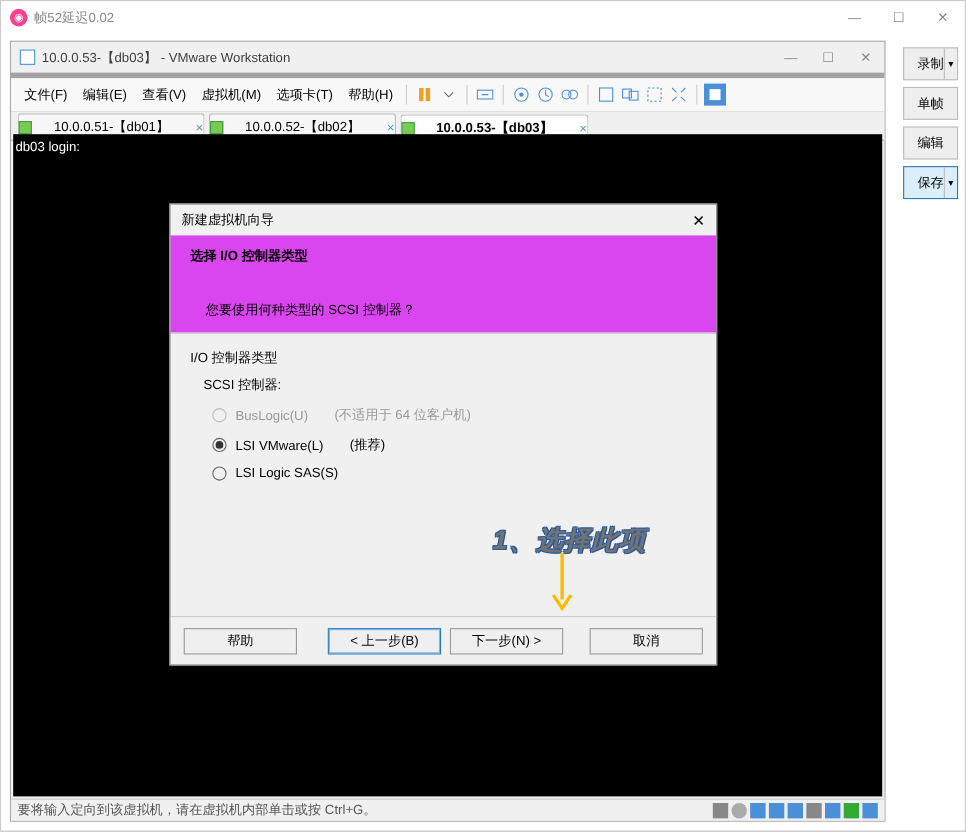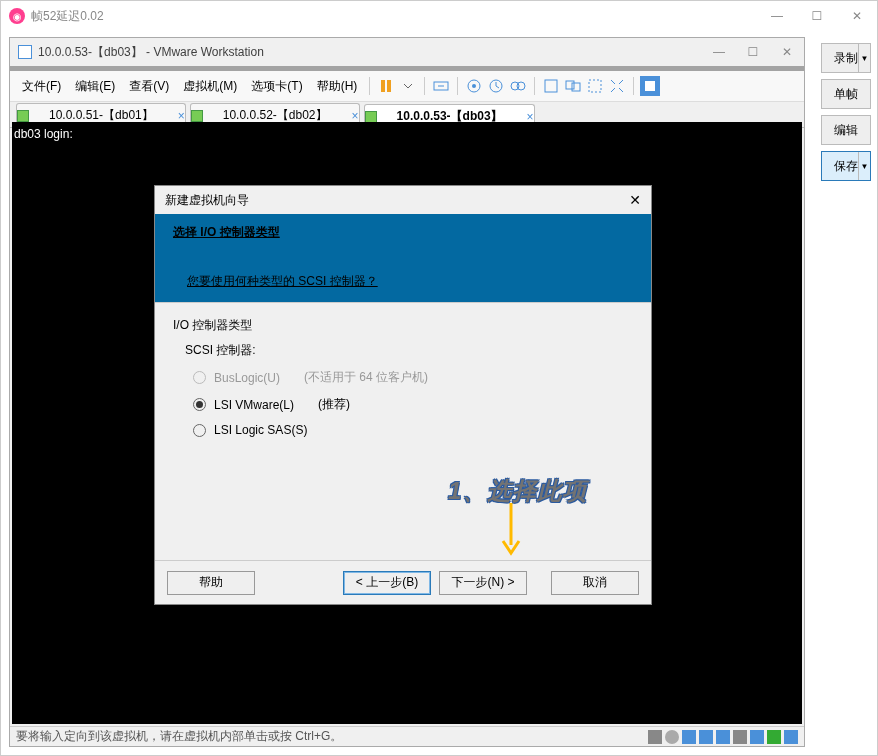--- a/index.html
+++ b/index.html
@@ -42,34 +42,34 @@
 .term { position:absolute; left:2px; top:84px; right:2px; bottom:22px; background:#000; color:#fff; font-family:monospace; font-size:13px; padding:4px 2px; }
 
 .status { position:absolute; left:0; bottom:0; right:0; height:20px; background:#f0f0f0; border-top:1px solid #ccc; display:flex; align-items:center; padding:0 6px; color:#555; font-size:11px; }
 .status .tray { margin-left:auto; display:flex; gap:3px; }
 .status .tray div { width:14px; height:14px; }
 
 
 .wiz { position:absolute; left:153px; top:184px; width:498px; height:420px; background:#f0f0f0; border:1px solid #888; box-shadow:2px 2px 8px rgba(0,0,0,.3); }
 .wiz-title { height:28px; display:flex; align-items:center; padding:0 10px; font-size:12px; }
 .wiz-title .x { margin-left:auto; font-size:14px; }
-.wiz-head { background:#0369a1; border-bottom:1px solid #ccc; padding:10px 18px 12px;text-decoration:underline; }
+.wiz-head { background:#d946ef; border-bottom:1px solid #ccc; padding:10px 18px 12px; }
 .wiz-head .h1 { font-weight:bold; font-size:12px; margin-bottom:4px; }
 .wiz-head .h2 { font-size:12px; margin-left:14px;margin-top:32px; }
 .wiz-body { padding:14px 18px; }
 .group { font-size:12px; margin-bottom:8px; }
 .sub { margin-left:12px; font-size:12px; margin-bottom:10px; }
 .radio { display:flex; align-items:center; margin:0 0 10px 20px; gap:8px; }
 .radio .r { width:13px; height:13px; border:1px solid #666; border-radius:50%; display:flex; align-items:center; justify-content:center; }
 .radio.disabled { color:#999; }
 .radio.disabled .r { border-color:#bbb; }
 .radio.sel .r::after { content:""; width:7px; height:7px; background:#333; border-radius:50%; }
 .radio .note { margin-left:16px; }
 .wiz-foot { position:absolute; left:0; bottom:0; right:0; height:44px; border-top:1px solid #ccc; display:flex; align-items:center; padding:0 12px; gap:8px; }
-.wiz-foot .btn { width:88px; height:24px; border:1px solid #999; background:#efefef; display:flex; align-items:center; justify-content:center; font-size:12px; }
+.wiz-foot .btn { width:103px; height:24px; border:1px solid #999; background:#efefef; display:flex; align-items:center; justify-content:center; font-size:12px; }
 .wiz-foot .btn.hl { border:1px solid #2a7ab9; box-shadow:0 0 0 1px #7fb8e6 inset; }
 .wiz-foot .sp { flex:1; }
 
 
 .anno { position:absolute; left:447px; top:474px; color:#737373; font-weight:bold; font-size:24px; text-shadow:-1px -1px 0 #2a5aa0,1px -1px 0 #2a5aa0,-1px 1px 0 #2a5aa0,1px 1px 0 #2a5aa0; font-style:italic; letter-spacing:1px; }
 .arrow { position:absolute; left:498px; top:500px; }
 .arrow svg { width:24px; height:60px; }
 </style>
 </head>
 <body>

